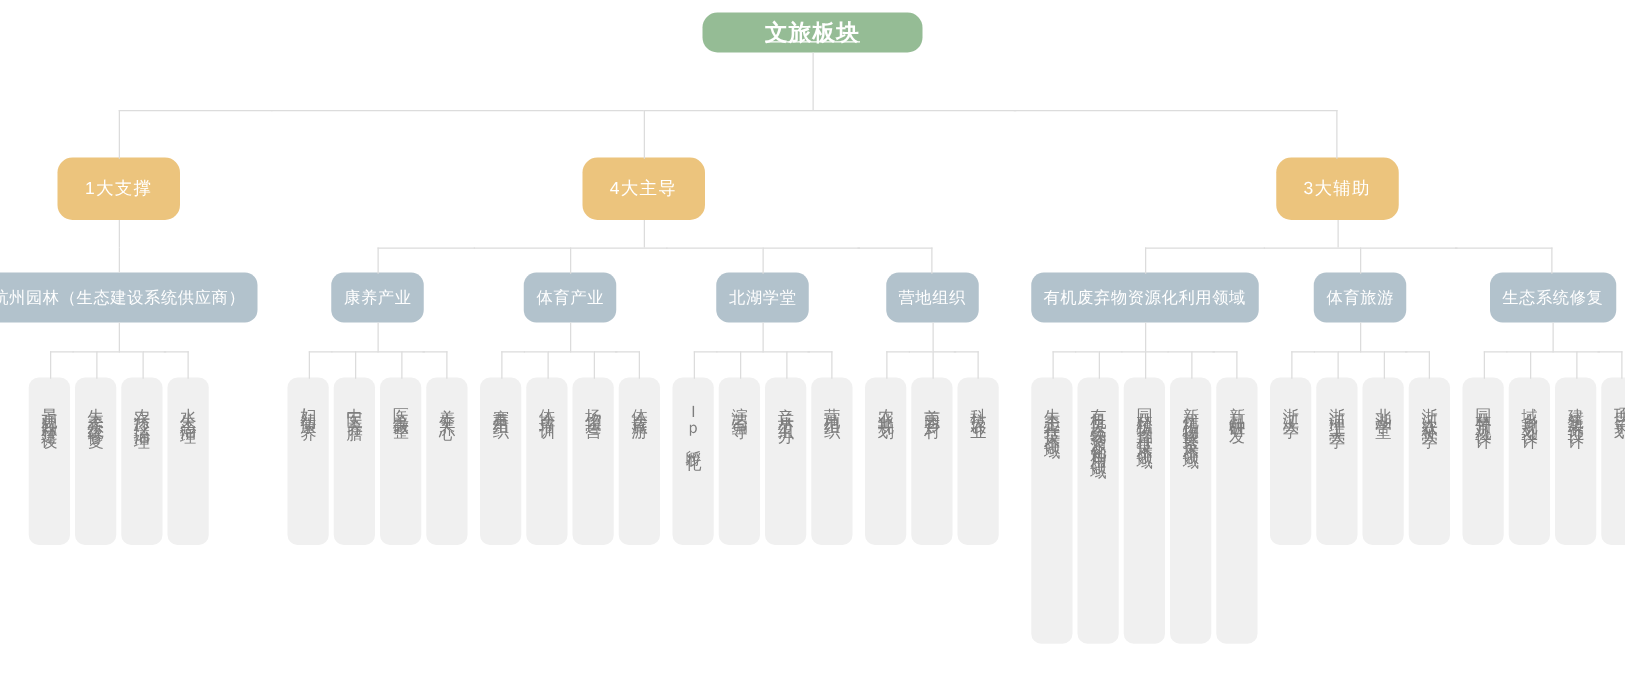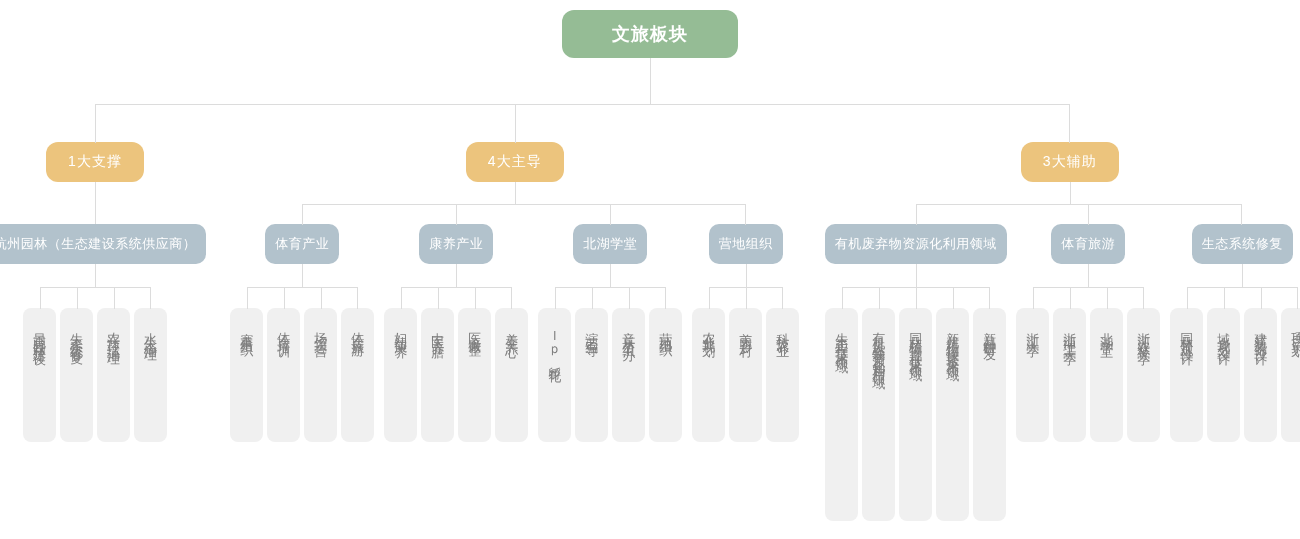--- a/index.html
+++ b/index.html
@@ -26,22 +26,22 @@
   
   ul.l2{--up:46px;--down:38px;}
   ul.l3{--up:22px;--down:20px;}
   ul.l4{--up:23px;--down:21px;}
   ul.l2>li{padding-left:8px;padding-right:8px;}
   ul.l3>li{padding-left:3px;padding-right:3px;}
   ul.l4>li{padding-left:2px;padding-right:2px;}
 
   
   .node{display:flex;align-items:center;justify-content:center;box-sizing:border-box;white-space:nowrap;}
-  .node.root{background:#95bc95;color:#fff;font-size:18px;font-weight:bold;height:48px;padding:0 50px;border-radius:12px;letter-spacing:1px;}
-  .node.branch{background:#ecc47d;color:#fff;font-size:14px;height:40px;padding:0 22px;min-width:96px;border-radius:12px;letter-spacing:1px;}
+  .node.root{background:#95bc95;color:#fff;font-size:18px;font-weight:bold;height:32px;padding:0 50px;border-radius:12px;letter-spacing:1px;text-decoration:underline;}
+  .node.branch{background:#ecc47d;color:#fff;font-size:14px;height:50px;padding:0 22px;min-width:96px;border-radius:12px;letter-spacing:1px;}
   .node.group{background:#b2c2cc;color:#fff;font-size:13px;height:40px;padding:0 10px;border-radius:10px;letter-spacing:0.5px;}
   .leaf-box{background:#f0f0f0;border-radius:8px;width:33px;height:134px;box-sizing:border-box;display:flex;justify-content:center;padding-top:14px;}
   ul.l4.tall .leaf-box{height:213px;}
   .leaf-box span{writing-mode:vertical-lr;text-orientation:upright;font-size:13px;color:#7d7d7d;letter-spacing:4px;line-height:1;}
 </style>
 </head>
 <body>
 
 <div class="canvas tree">
   <ul>
@@ -87,20 +87,48 @@
         </li>
 
         <li>
           <div class="node branch">
               <span>4大主导</span>
             </div>
           <ul class="kids l3">
 
             <li>
               <div class="node group">
+                  <span>康养产业</span>
+                </div>
+              <ul class="kids l4">
+                <li>
+                    <div class="leaf-box">
+                      <span>妇幼康养</span>
+                    </div>
+                  </li>
+                <li>
+                    <div class="leaf-box">
+                      <span>中医养膳</span>
+                    </div>
+                  </li>
+                <li>
+                    <div class="leaf-box">
+                      <span>医美微整</span>
+                    </div>
+                  </li>
+                <li>
+                    <div class="leaf-box">
+                      <span>养生养心</span>
+                    </div>
+                  </li>
+              </ul>
+            </li>
+
+            <li>
+              <div class="node group">
                   <span>体育产业</span>
                 </div>
               <ul class="kids l4">
                 <li>
                     <div class="leaf-box">
                       <span>赛事组织</span>
                     </div>
                   </li>
                 <li>
                     <div class="leaf-box">
@@ -108,48 +136,20 @@
                     </div>
                   </li>
                 <li>
                     <div class="leaf-box">
                       <span>场馆运营</span>
                     </div>
                   </li>
                 <li>
                     <div class="leaf-box">
                       <span>体育旅游</span>
-                    </div>
-                  </li>
-              </ul>
-            </li>
-
-            <li>
-              <div class="node group">
-                  <span>康养产业</span>
-                </div>
-              <ul class="kids l4">
-                <li>
-                    <div class="leaf-box">
-                      <span>妇幼康养</span>
-                    </div>
-                  </li>
-                <li>
-                    <div class="leaf-box">
-                      <span>中医养膳</span>
-                    </div>
-                  </li>
-                <li>
-                    <div class="leaf-box">
-                      <span>医美微整</span>
-                    </div>
-                  </li>
-                <li>
-                    <div class="leaf-box">
-                      <span>养生养心</span>
                     </div>
                   </li>
               </ul>
             </li>
 
             <li>
               <div class="node group">
                   <span>北湖学堂</span>
                 </div>
               <ul class="kids l4">

